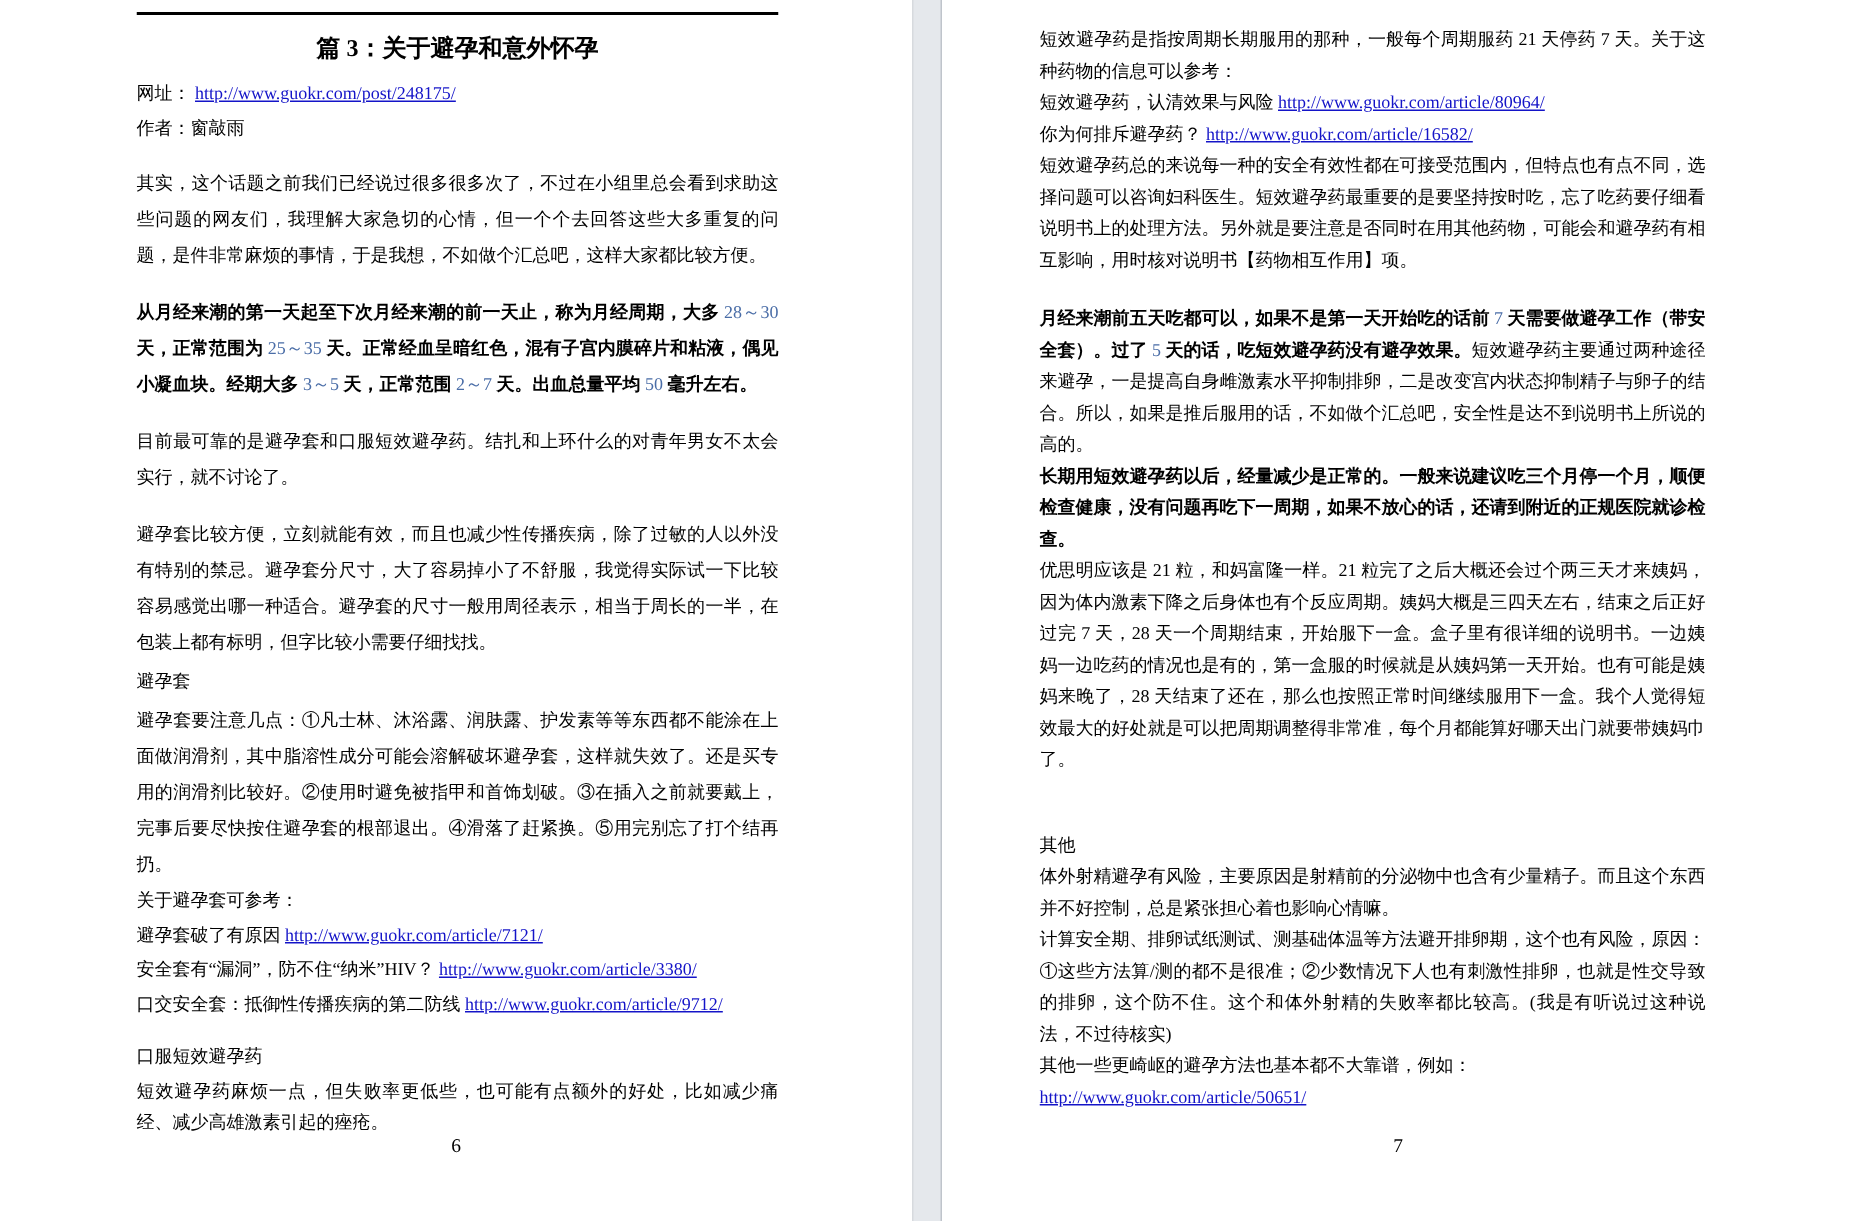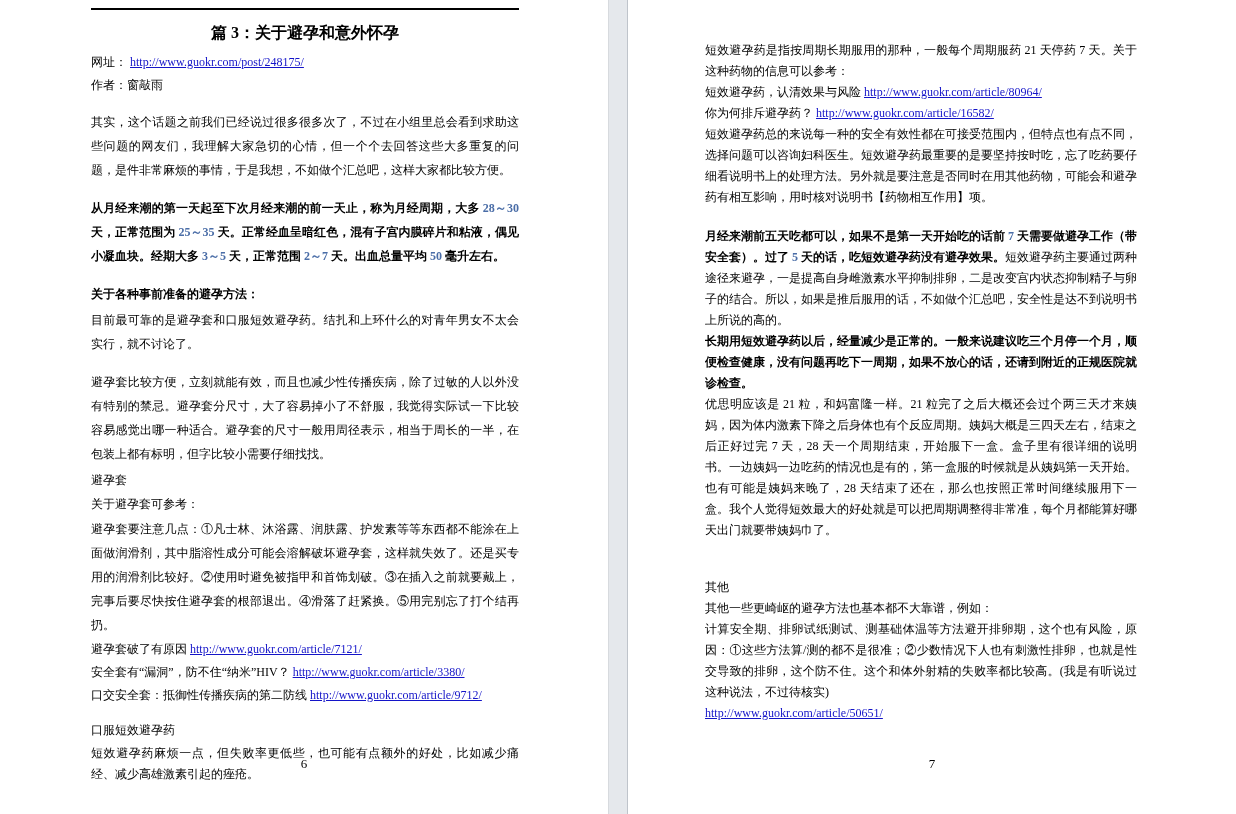--- a/index.html
+++ b/index.html
@@ -8,57 +8,56 @@
     font-family:"Liberation Serif","DejaVu Serif",serif;
   }
   .spread{display:flex;width:1236px;height:791px;}
   .page{position:relative;background:#ffffff;box-sizing:border-box;height:814px;}
   .page.left{width:608px;}
   .page.right{width:608px;}
   .gutter{width:20px;height:814px;background:var(--gutter,#e5e8ec);
     border-left:1px solid #d7dade;border-right:1px solid #bfc4cb;box-sizing:border-box;}
   .page-content{position:absolute;top:0;bottom:30px;overflow:hidden;}
   .left .page-content{left:91px;right:89px;padding-top:8px;}
-  .right .page-content{left:77px;right:99px;padding-top:40px;}
+  .right .page-content{left:65px;right:99px;padding-top:16px;}
   .rule{border-top:2px solid var(--rule,#000);height:0;margin:0;}
   .doc-title{text-align:center;font-weight:bold;font-size:16px;line-height:22px;margin:12px 0 8px 0;}
   .para{font-size:12px;text-align:justify;margin:0 0 2px 0;}
   .left .para{line-height:24px;}
   .right .para{line-height:21px;margin:0;}
   .para.tight{line-height:21px;}
   .blank{height:12px;}
   .right .blank{height:18px;}
   .run-n{font-weight:normal;}
   .run-b{font-weight:bold;}
-  .run-bn{font-weight:bold;color:var(--number,#4a6da7);}
+  .run-bn{font-weight:normal;color:var(--number,#4a6da7);}
   a.lnk{color:var(--link,#1414c8);text-decoration:underline;cursor:pointer;}
   .page-num{position:absolute;bottom:42px;left:0;right:0;text-align:center;font-size:13px;}
 </style>
 </head>
 <body>
 
 <div class="spread">
   <div class="page left">
     <div class="page-content">
         <div class="rule"></div>
         <div class="doc-title"><span class="run-b">篇 3：关于避孕和意外怀孕</span></div>
         <div class="para tight"><span class="run-n">网址： </span><a class="lnk">http://www.guokr.com/post/248175/</a></div>
         <div class="para tight"><span class="run-n">作者：窗敲雨</span></div>
         <div class="blank"></div>
         <div class="para"><span class="run-n">其实，这个话题之前我们已经说过很多很多次了，不过在小组里总会看到求助这些问题的网友们，我理解大家急切的心情，但一个个去回答这些大多重复的问题，是件非常麻烦的事情，于是我想，不如做个汇总吧，这样大家都比较方便。</span></div>
         <div class="blank"></div>
         <div class="para"><span class="run-b">从月经来潮的第一天起至下次月经来潮的前一天止，称为月经周期，大多 </span><span class="run-bn">28～30</span><span class="run-b"> 天，正常范围为 </span><span class="run-bn">25～35</span><span class="run-b"> 天。正常经血呈暗红色，混有子宫内膜碎片和粘液，偶见小凝血块。经期大多 </span><span class="run-bn">3～5</span><span class="run-b"> 天，正常范围 </span><span class="run-bn">2～7</span><span class="run-b"> 天。出血总量平均 </span><span class="run-bn">50</span><span class="run-b"> 毫升左右。</span></div>
         <div class="blank"></div>
-        <div class="para"><span class="run-b">关于各种事前准备的避孕方法：</span></div>
         <div class="para"><span class="run-n">目前最可靠的是避孕套和口服短效避孕药。结扎和上环什么的对青年男女不太会实行，就不讨论了。</span></div>
         <div class="blank"></div>
         <div class="para"><span class="run-n">避孕套比较方便，立刻就能有效，而且也减少性传播疾病，除了过敏的人以外没有特别的禁忌。避孕套分尺寸，大了容易掉小了不舒服，我觉得实际试一下比较容易感觉出哪一种适合。避孕套的尺寸一般用周径表示，相当于周长的一半，在包装上都有标明，但字比较小需要仔细找找。</span></div>
         <div class="para"><span class="run-n">避孕套</span></div>
+        <div class="para"><span class="run-n">避孕套要注意几点：①凡士林、沐浴露、润肤露、护发素等等东西都不能涂在上面做润滑剂，其中脂溶性成分可能会溶解破坏避孕套，这样就失效了。还是买专用的润滑剂比较好。②使用时避免被指甲和首饰划破。③在插入之前就要戴上，完事后要尽快按住避孕套的根部退出。④滑落了赶紧换。⑤用完别忘了打个结再扔。</span></div>
         <div class="para tight"><span class="run-n">关于避孕套可参考：</span></div>
-        <div class="para"><span class="run-n">避孕套要注意几点：①凡士林、沐浴露、润肤露、护发素等等东西都不能涂在上面做润滑剂，其中脂溶性成分可能会溶解破坏避孕套，这样就失效了。还是买专用的润滑剂比较好。②使用时避免被指甲和首饰划破。③在插入之前就要戴上，完事后要尽快按住避孕套的根部退出。④滑落了赶紧换。⑤用完别忘了打个结再扔。</span></div>
         <div class="para tight"><span class="run-n">避孕套破了有原因 </span><a class="lnk">http://www.guokr.com/article/7121/</a></div>
         <div class="para tight"><span class="run-n">安全套有“漏洞”，防不住“纳米”HIV？ </span><a class="lnk">http://www.guokr.com/article/3380/</a></div>
         <div class="para tight"><span class="run-n">口交安全套：抵御性传播疾病的第二防线 </span><a class="lnk">http://www.guokr.com/article/9712/</a></div>
         <div class="blank"></div>
         <div class="para tight"><span class="run-n">口服短效避孕药</span></div>
         <div class="para tight"><span class="run-n">短效避孕药麻烦一点，但失败率更低些，也可能有点额外的好处，比如减少痛经、减少高雄激素引起的痤疮。</span></div>
       </div>
     <div class="page-num">6</div>
   </div>
   <div class="gutter"></div>
@@ -68,19 +67,20 @@
         <div class="para"><span class="run-n">短效避孕药，认清效果与风险 </span><a class="lnk">http://www.guokr.com/article/80964/</a></div>
         <div class="para"><span class="run-n">你为何排斥避孕药？ </span><a class="lnk">http://www.guokr.com/article/16582/</a></div>
         <div class="para"><span class="run-n">短效避孕药总的来说每一种的安全有效性都在可接受范围内，但特点也有点不同，选择问题可以咨询妇科医生。短效避孕药最重要的是要坚持按时吃，忘了吃药要仔细看说明书上的处理方法。另外就是要注意是否同时在用其他药物，可能会和避孕药有相互影响，用时核对说明书【药物相互作用】项。</span></div>
         <div class="blank"></div>
         <div class="para"><span class="run-b">月经来潮前五天吃都可以，如果不是第一天开始吃的话前 </span><span class="run-bn">7</span><span class="run-b"> 天需要做避孕工作（带安全套）。过了 </span><span class="run-bn">5</span><span class="run-b"> 天的话，吃短效避孕药没有避孕效果。</span><span class="run-n">短效避孕药主要通过两种途径来避孕，一是提高自身雌激素水平抑制排卵，二是改变宫内状态抑制精子与卵子的结合。所以，如果是推后服用的话，不如做个汇总吧，安全性是达不到说明书上所说的高的。</span></div>
         <div class="para"><span class="run-b">长期用短效避孕药以后，经量减少是正常的。一般来说建议吃三个月停一个月，顺便检查健康，没有问题再吃下一周期，如果不放心的话，还请到附近的正规医院就诊检查。</span></div>
         <div class="para"><span class="run-n">优思明应该是 21 粒，和妈富隆一样。21 粒完了之后大概还会过个两三天才来姨妈，因为体内激素下降之后身体也有个反应周期。姨妈大概是三四天左右，结束之后正好过完 7 天，28 天一个周期结束，开始服下一盒。盒子里有很详细的说明书。一边姨妈一边吃药的情况也是有的，第一盒服的时候就是从姨妈第一天开始。也有可能是姨妈来晚了，28 天结束了还在，那么也按照正常时间继续服用下一盒。我个人觉得短效最大的好处就是可以把周期调整得非常准，每个月都能算好哪天出门就要带姨妈巾了。</span></div>
         <div class="blank"></div>
         <div class="blank"></div>
         <div class="para"><span class="run-n">其他</span></div>
+        <div class="para"><span class="run-n">体外射精避孕有风险，主要原因是射精前的分泌物中也含有少量精子。而且这个东西并不好控制，总是紧张担心着也影响心情嘛。</span></div>
+        <div class="para"><span class="run-n">计算安全期、排卵试纸测试、测基础体温等方法避开排卵期，这个也有风险，原因：①这些方法算/测的都不是很准；②少数情况下人也有刺激性排卵，也就是性交导致的排卵，这个防不住。这个和体外射精的失败率都比较高。(我是有听说过这种说法，不过待核实)</span></div>
         <div class="para"><span class="run-n">其他一些更崎岖的避孕方法也基本都不大靠谱，例如：</span></div>
-        <div class="para"><span class="run-n">计算安全期、排卵试纸测试、测基础体温等方法避开排卵期，这个也有风险，原因：①这些方法算/测的都不是很准；②少数情况下人也有刺激性排卵，也就是性交导致的排卵，这个防不住。这个和体外射精的失败率都比较高。(我是有听说过这种说法，不过待核实)</span></div>
         <div class="para"><a class="lnk">http://www.guokr.com/article/50651/</a></div>
       </div>
     <div class="page-num">7</div>
   </div>
 </div>
 
 </body></html>

